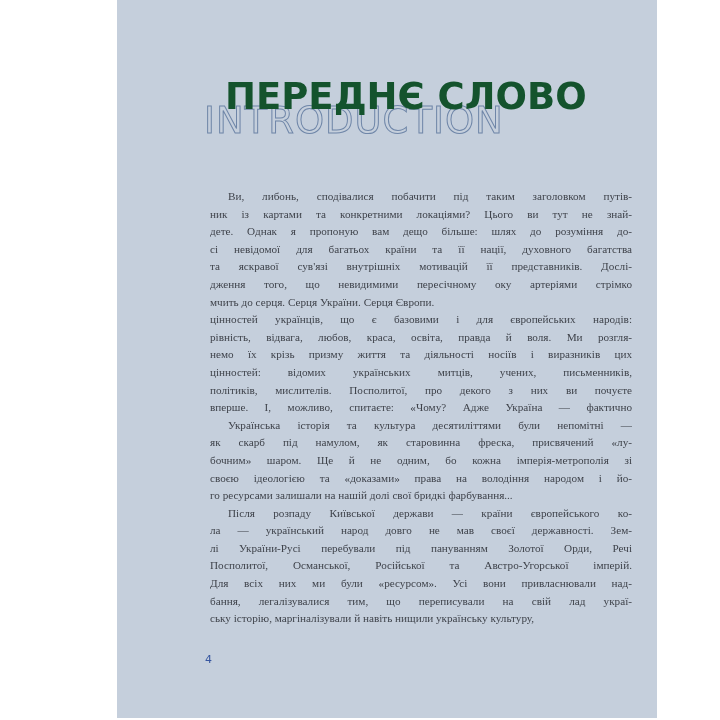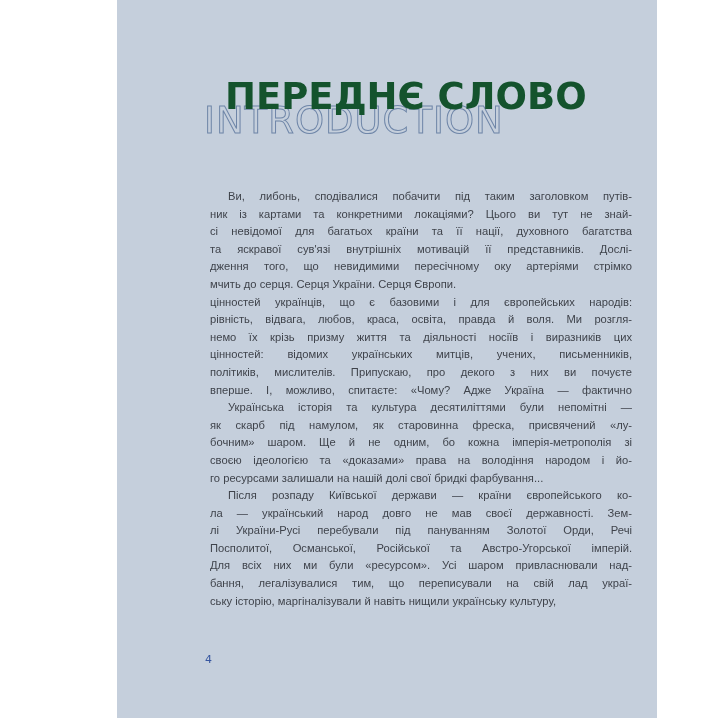--- a/index.html
+++ b/index.html
@@ -18,21 +18,21 @@
     white-space:nowrap; line-height:1;
   }
   .title-main {
     position:absolute; left:108px; top:6px;
     font-family:"DejaVu Sans", sans-serif; font-weight:bold;
     font-size:37px; color:#14532d; white-space:nowrap; line-height:1;
     letter-spacing:0px;
   }
   .body-text {
     position:absolute; left:93px; top:188px; width:422px;
-    font-family:Liberation Sans, sans-serif; font-size:11.2px;
+    font-family:Liberation Serif, serif; font-size:11.2px;
     line-height:17.6px; color:#3f434b;
   }
   .line { display:block; white-space:nowrap; text-align:justify; text-align-last:justify; }
   .line.last { text-align-last:left; }
   .indent { padding-left:18px; }
   .page-num {
     position:absolute; left:88px; top:653px;
     font-family:"DejaVu Sans", sans-serif; font-size:11px; color:#3656a0;
   }
 </style>
@@ -42,45 +42,46 @@
 <div class="page">
   <div class="title-wrap">
     <div class="title-outline">INTRODUCTION</div>
     <div class="title-main">ПЕРЕДНЄ СЛОВО</div>
   </div>
 
   <div class="body-text" id="body-text">
       <div>
         <span class="line indent">Ви, либонь, сподівалися побачити під таким заголовком путів-</span>
         <span class="line">ник із картами та конкретними локаціями? Цього ви тут не знай-</span>
+        <span class="line">дете. Однак я пропоную вам дещо більше: шлях до розуміння до-</span>
         <span class="line">сі невідомої для багатьох країни та її нації, духовного багатства</span>
         <span class="line">та яскравої сув'язі внутрішніх мотивацій її представників. Дослі-</span>
         <span class="line">дження того, що невидимими пересічному оку артеріями стрімко</span>
         <span class="line last">мчить до серця. Серця України. Серця Європи.</span>
       </div>
       <div>
         <span class="line">цінностей українців, що є базовими і для європейських народів:</span>
         <span class="line">рівність, відвага, любов, краса, освіта, правда й воля. Ми розгля-</span>
         <span class="line">немо їх крізь призму життя та діяльності носіїв і виразників цих</span>
         <span class="line">цінностей: відомих українських митців, учених, письменників,</span>
-        <span class="line">політиків, мислителів. Припускаю, про декого з них ви почуєте</span>
+        <span class="line">політиків, мислителів. Посполитої, про декого з них ви почуєте</span>
         <span class="line">вперше. І, можливо, спитаєте: «Чому? Адже Україна — фактично</span>
       </div>
       <div>
         <span class="line indent">Українська історія та культура десятиліттями були непомітні —</span>
         <span class="line">як скарб під намулом, як старовинна фреска, присвячений «лу-</span>
         <span class="line">бочним» шаром. Ще й не одним, бо кожна імперія-метрополія зі</span>
         <span class="line">своєю ідеологією та «доказами» права на володіння народом і йо-</span>
         <span class="line last">го ресурсами залишали на нашій долі свої бридкі фарбування...</span>
       </div>
       <div>
         <span class="line indent">Після розпаду Київської держави — країни європейського ко-</span>
         <span class="line">ла — український народ довго не мав своєї державності. Зем-</span>
         <span class="line">лі України-Русі перебували під пануванням Золотої Орди, Речі</span>
         <span class="line">Посполитої, Османської, Російської та Австро-Угорської імперій.</span>
-        <span class="line">Для всіх них ми були «ресурсом». Усі шаром привласнювали над-</span>
+        <span class="line">Для всіх них ми були «ресурсом». Усі вони привласнювали над-</span>
         <span class="line">бання, легалізувалися тим, що переписували на свій лад украї-</span>
         <span class="line last">ську історію, маргіналізували й навіть нищили українську культуру,</span>
       </div>
     </div>
 
   <div class="page-num">4</div>
 </div>
 
 </body></html>

